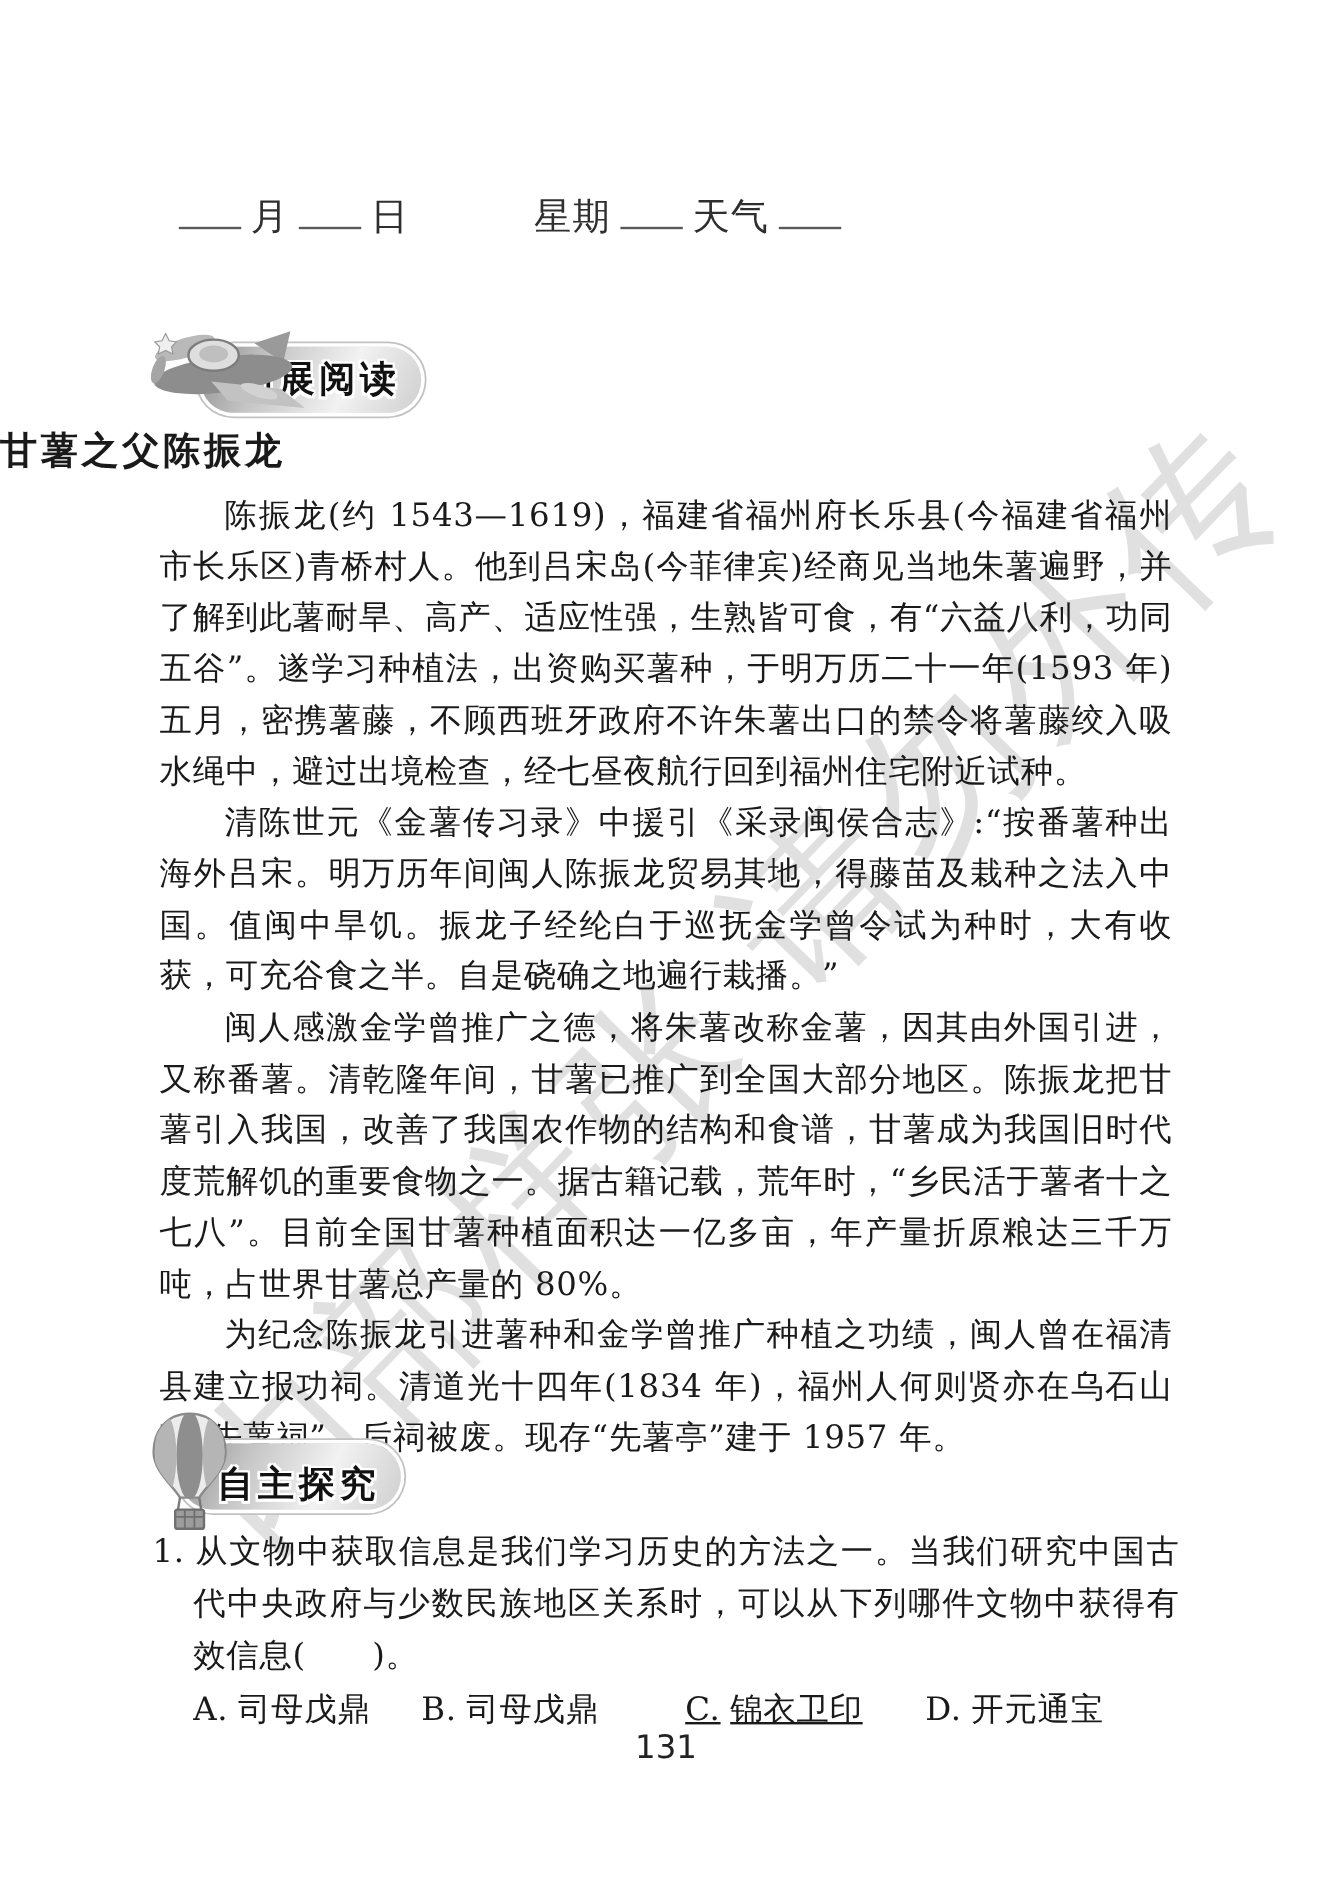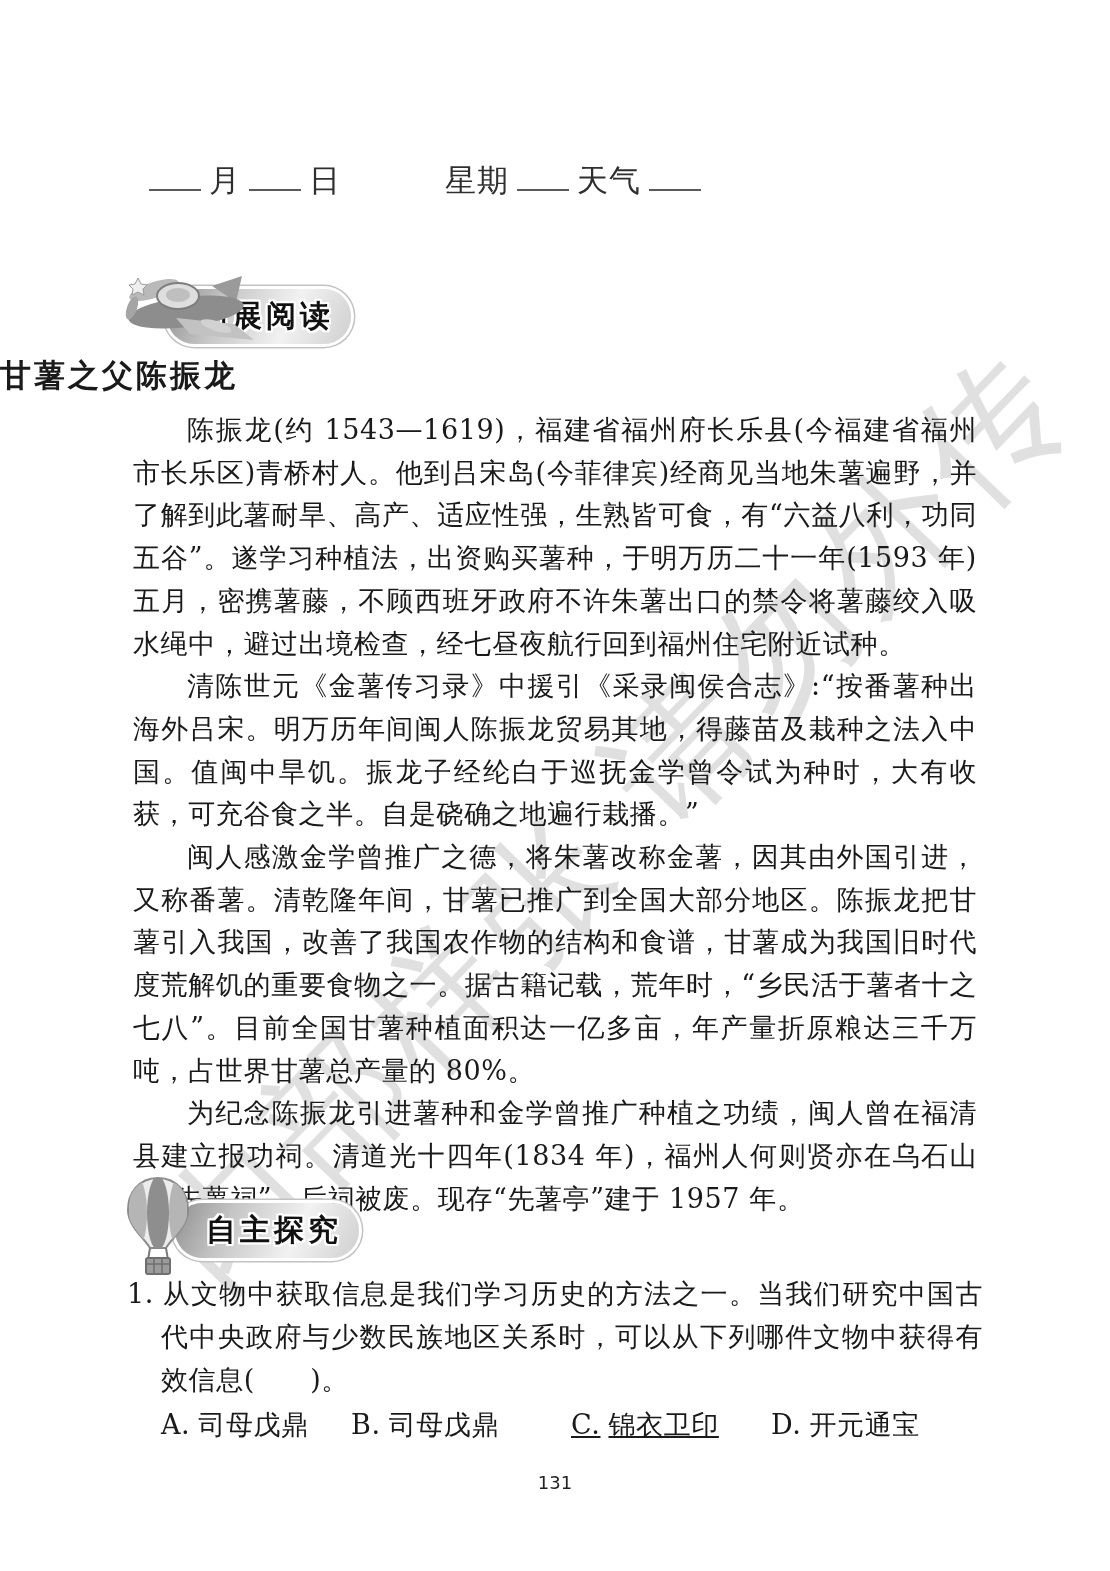--- a/index.html
+++ b/index.html
@@ -69,21 +69,21 @@
     font-weight: 800;
     font-size: 30px;
     letter-spacing: 4px;
     color: #111;
     padding-left: 14px;
     text-shadow:
       -2px -2px 0 #fff, 2px -2px 0 #fff, -2px 2px 0 #fff, 2px 2px 0 #fff,
       -2px 0 0 #fff, 2px 0 0 #fff, 0 -2px 0 #fff, 0 2px 0 #fff;
   }
   .badge1 { left: 167px; top: 289px; }
-  .badge2 { left: 175px; top: 1203px; }
+  .badge2 { left: 150px; top: 1203px; align-items: flex-end; }
 
   .plane-icon { position: absolute; left: 116px; top: 268px; z-index: 3; }
   .balloon-icon { position: absolute; left: 122px; top: 1176px; z-index: 3; }
 
   
   .reading-title {
     position: absolute;
     left: 0; top: 355px;
     width: 100%;
     font-size: 31px;
@@ -119,24 +119,23 @@
   .option .opt-label { margin-right: 8px; }
   .opt-a { width: 190px; }
   .opt-b { width: 220px; }
   .opt-c { width: 200px; text-decoration: underline; }
 
   .page-number {
     position: absolute;
     left: 0; top: 1441px;
     width: 100%;
     text-align: center;
-    font-size: 18px;
+    font-size: 27px;
     font-family: "DejaVu Sans", "Liberation Sans", sans-serif;
     color: #222;
-    margin-top: 31px;
   }
 </style>
 </head>
 <body>
 
 <div class="page">
 
   <div class="watermark">内部样张 请勿外传</div>
 
   <div class="content">

